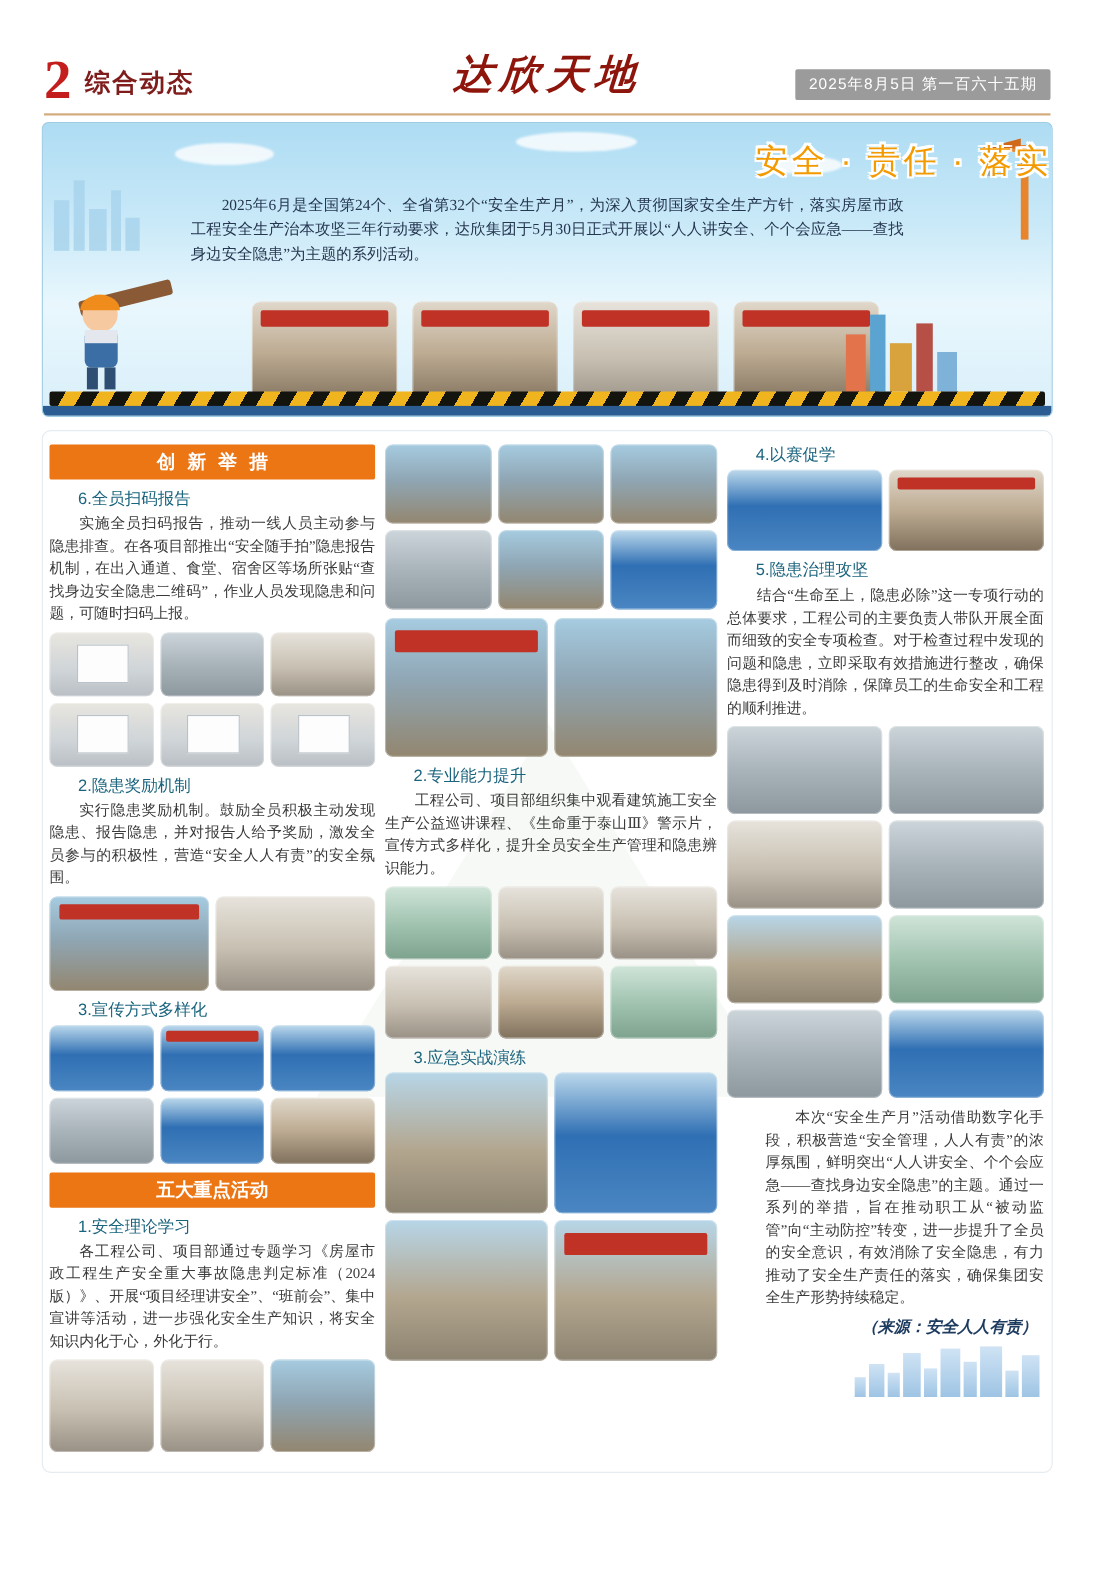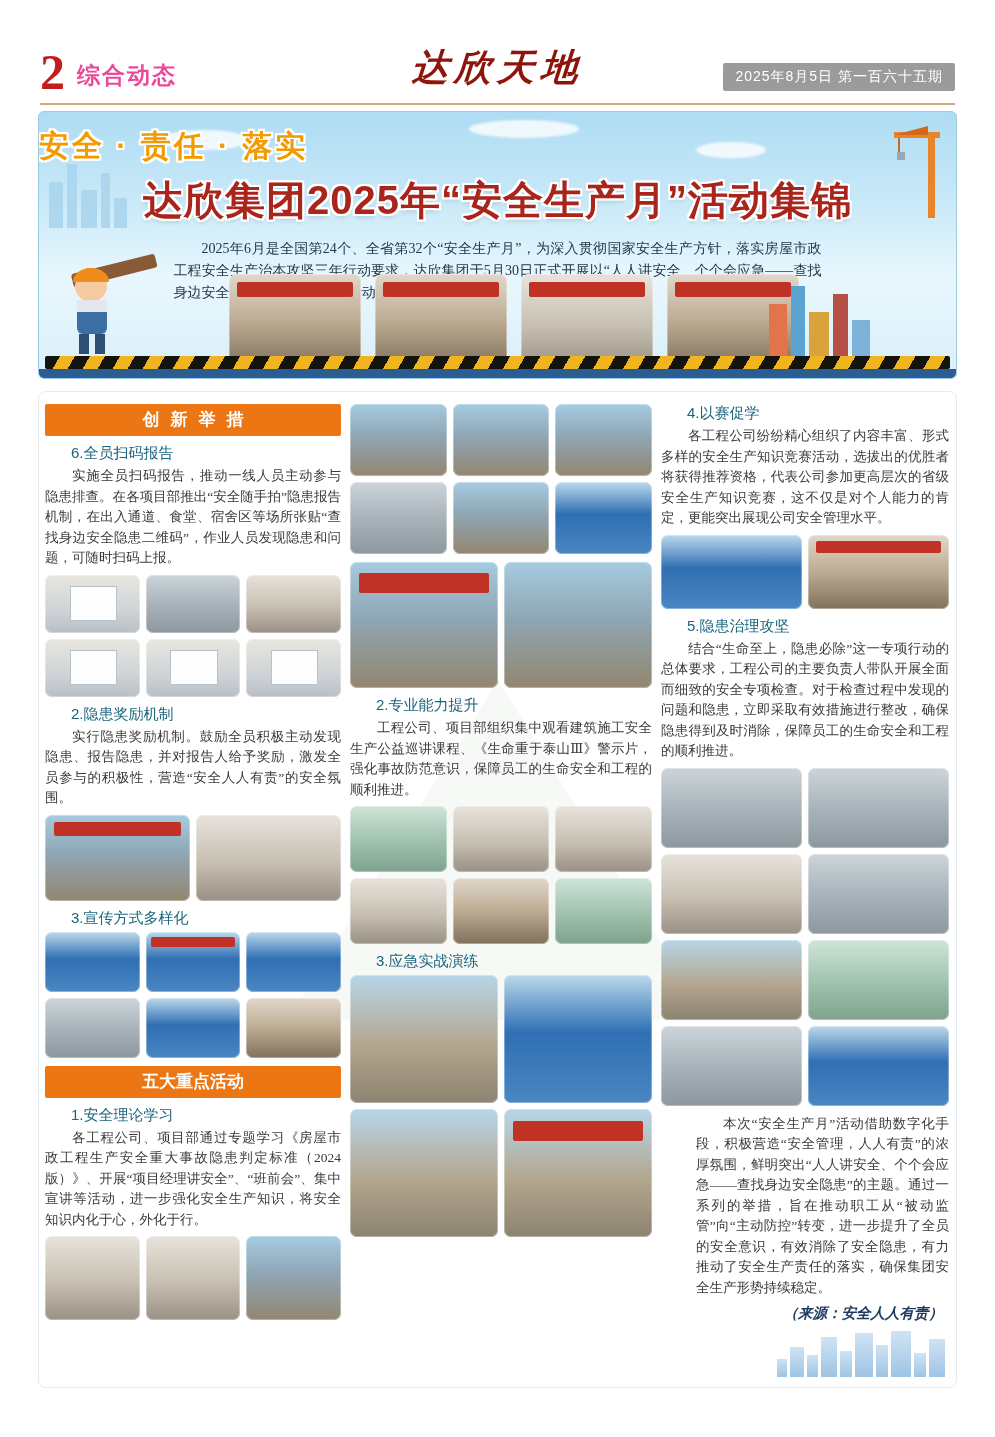--- a/index.html
+++ b/index.html
@@ -5,33 +5,33 @@
   * { margin:0; padding:0; box-sizing:border-box; }
   html,body { background:#fff; }
   body {
     width:995px; min-height:1437px; margin:0 auto; position:relative;
     font-family:"Liberation Sans","DejaVu Sans",sans-serif; overflow:hidden;
   }
 
   
   .tophead { padding:50px 40px 0 40px; display:flex; align-items:flex-end; position:relative; }
   .page-num { font-family:"Liberation Serif","DejaVu Serif",serif; font-weight:bold; font-size:50px; line-height:0.9; color:#c31d1d; }
-  .section-name { font-size:23px; font-weight:bold; color:#ec4899; margin-left:12px; padding-bottom:4px; letter-spacing:2px; }
+  .section-name { font-size:23px; font-weight:bold; color:#7f1d1d; margin-left:12px; padding-bottom:4px; letter-spacing:2px; }
   .masthead { position:absolute; left:0; right:0; text-align:center; bottom:2px;
     font-family:"DejaVu Serif","Liberation Serif",serif; font-style:italic; font-weight:bold;
     font-size:37px; color:#8e150b; letter-spacing:6px; transform:skewX(-4deg); }
   .issue-box { margin-left:auto; background:#9b9b9b; color:#fff; font-size:14px; padding:5px 12px; border-radius:2px; margin-bottom:4px; letter-spacing:1px; }
   .head-rule { height:2px; background:#d3ab7c; margin:8px 40px 0 40px; }
 
   
   .banner { position:relative; margin:6px 38px 0 38px; height:268px; border-radius:6px; overflow:hidden;
     background:linear-gradient(180deg,#aedcf3 0%,#c9e9f8 34%,#e9f7fd 62%,#d9effa 100%);
     border:1px solid #9ccbe4; }
   .cloud { position:absolute; background:#fff; opacity:.8; border-radius:50%; filter:blur(1px); }
-  .banner-slogan { position:relative; text-align:left; margin-top:14px; font-size:30px; font-weight:bold; color:#f39a00; letter-spacing:3px;
+  .banner-slogan { position:relative; text-align:right; margin-top:14px; font-size:30px; font-weight:normal; color:#f39a00; letter-spacing:3px;
     text-shadow:-2px 0 #fff,2px 0 #fff,0 -2px #fff,0 2px #fff,2px 2px #fff,-2px -2px #fff,2px -2px #fff,-2px 2px #fff; }
   .banner-title { position:relative; text-align:center; margin-top:6px; font-size:40px; font-weight:900; color:#a9241b; letter-spacing:1px;
     text-shadow:-2px 0 #fff,2px 0 #fff,0 -2px #fff,0 2px #fff,2px 2px #fff,-2px -2px #fff,2px -2px #fff,-2px 2px #fff,0 4px 4px rgba(0,0,0,.12); }
   .banner-intro { position:relative; width:648px; margin:10px auto 0 auto; font-family:"Liberation Serif","DejaVu Serif",serif;
     font-size:14px; line-height:1.58; color:#25364f; text-align:justify; text-indent:2em; }
   .photo-strip { position:absolute; left:190px; top:162px; display:flex; gap:14px; }
   .photo-strip .ph { width:132px; height:94px; border-radius:8px; }
   .hazard { position:absolute; left:6px; right:6px; bottom:9px; height:13px;
     background:repeating-linear-gradient(120deg,#14140f 0 13px,#f0b41e 13px 26px); border-radius:2px; }
   .banner-basebar { position:absolute; left:0; right:0; bottom:0; height:9px; background:#2b5d92; }
@@ -104,21 +104,20 @@
 
   <svg class="crane" width="56" height="96" viewBox="0 0 56 96">
     <rect x="40" y="10" width="7" height="86" fill="#e8842c"></rect>
     <rect x="6" y="10" width="46" height="6" fill="#e8842c"></rect>
     <path d="M6 13 L40 4 L40 13 Z" fill="#d06a1a"></path>
     <rect x="10" y="16" width="2" height="16" fill="#c96a20"></rect>
     <rect x="9" y="30" width="8" height="8" fill="#9aa7b5"></rect>
   </svg>
 
   <div class="banner-slogan">安全 · 责任 · 落实</div>
-  <div class="banner-title">达欣集团2025年“安全生产月”活动集锦</div>
   <div class="banner-intro">2025年6月是全国第24个、全省第32个“安全生产月”，为深入贯彻国家安全生产方针，落实房屋市政工程安全生产治本攻坚三年行动要求，达欣集团于5月30日正式开展以“人人讲安全、个个会应急——查找身边安全隐患”为主题的系列活动。</div>
 
   <svg class="worker" width="120" height="118" viewBox="0 0 120 118">
     <rect x="18" y="24" width="86" height="14" rx="3" fill="#8a5a36" transform="rotate(-14 60 30)"></rect>
     <circle cx="38" cy="46" r="16" fill="#f6c9a0"></circle>
     <path d="M20 42 a18 14 0 0 1 36 0 Z" fill="#f08c1b"></path>
     <rect x="33" y="28" width="10" height="6" fill="#f08c1b"></rect>
     <rect x="24" y="60" width="30" height="34" rx="6" fill="#3b6ea5"></rect>
     <rect x="24" y="60" width="30" height="12" fill="#e4e8ee"></rect>
     <rect x="26" y="94" width="10" height="20" fill="#2e4e74"></rect>
@@ -196,42 +195,41 @@
       <div class="ph site" style="height:72px;"></div>
       <div class="ph crowd" style="height:72px;"></div>
       <div class="ph bluefence" style="height:72px;"></div>
     </div>
     <div class="grid g2">
       <div class="ph crowd redband" style="height:126px;"></div>
       <div class="ph crowd" style="height:126px;"></div>
     </div>
 
     <div class="sec-title">2.专业能力提升</div>
-    <div class="sec-body">工程公司、项目部组织集中观看建筑施工安全生产公益巡讲课程、《生命重于泰山Ⅲ》警示片，强化事故防范意识，保障员工的生命安全和工程的顺利推进。</div>
+    <div class="sec-body">工程公司、项目部组织集中观看建筑施工安全生产公益巡讲课程、《生命重于泰山Ⅲ》警示片，宣传方式多样化，提升全员安全生产管理和隐患辨识能力。</div>
     <div class="grid g3">
       <div class="ph green" style="height:66px;"></div>
       <div class="ph indoor" style="height:66px;"></div>
       <div class="ph indoor" style="height:66px;"></div>
       <div class="ph indoor" style="height:66px;"></div>
       <div class="ph meet" style="height:66px;"></div>
       <div class="ph green" style="height:66px;"></div>
     </div>
 
     <div class="sec-title">3.应急实战演练</div>
     <div class="grid g2">
       <div class="ph drill" style="height:128px;"></div>
       <div class="ph bluefence" style="height:128px;"></div>
       <div class="ph drill" style="height:128px;"></div>
       <div class="ph drill redband" style="height:128px;"></div>
     </div>
   </div>
 
   <div class="col">
     <div class="sec-title" style="margin-top:0;">4.以赛促学</div>
-    <div class="sec-body">各工程公司纷纷精心组织了内容丰富、形式多样的安全生产知识竞赛活动，选拔出的优胜者将获得推荐资格，代表公司参加更高层次的省级安全生产知识竞赛，这不仅是对个人能力的肯定，更能突出展现公司安全管理水平。</div>
     <div class="grid g2">
       <div class="ph bluefence" style="height:74px;"></div>
       <div class="ph meet redband" style="height:74px;"></div>
     </div>
 
     <div class="sec-title">5.隐患治理攻坚</div>
     <div class="sec-body">结合“生命至上，隐患必除”这一专项行动的总体要求，工程公司的主要负责人带队开展全面而细致的安全专项检查。对于检查过程中发现的问题和隐患，立即采取有效措施进行整改，确保隐患得到及时消除，保障员工的生命安全和工程的顺利推进。</div>
     <div class="grid g2">
       <div class="ph site" style="height:80px;"></div>
       <div class="ph site" style="height:80px;"></div>

